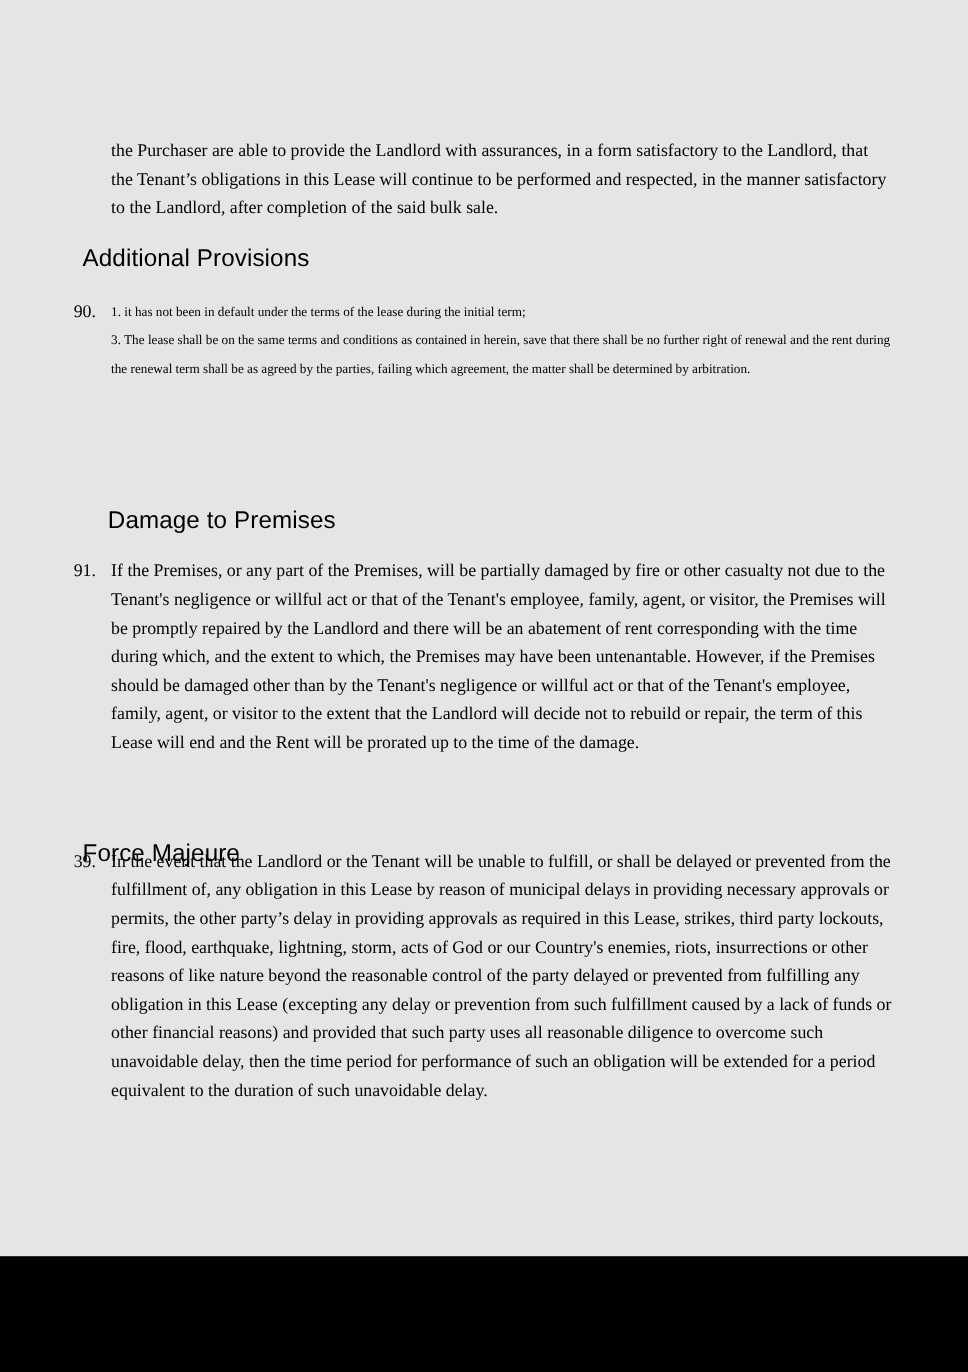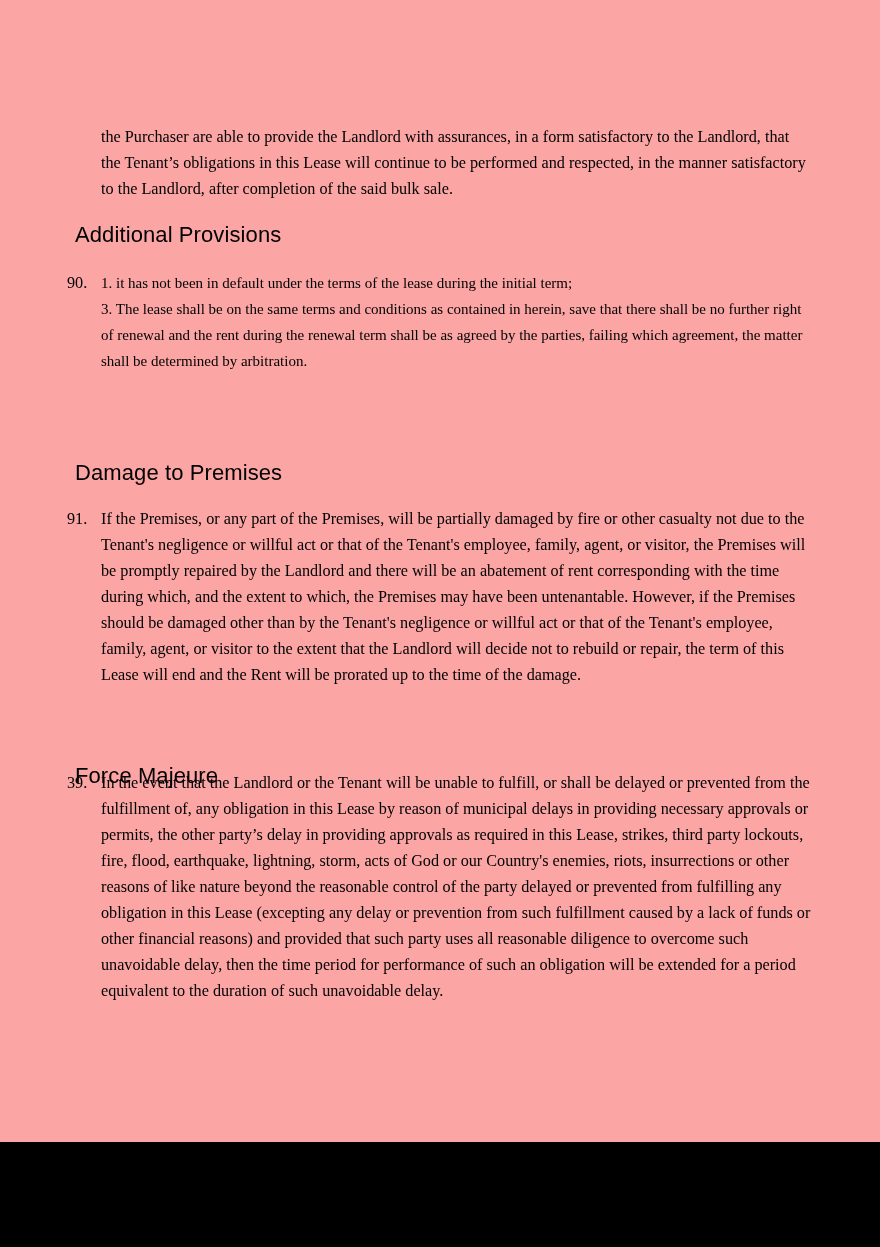--- a/index.html
+++ b/index.html
@@ -4,21 +4,21 @@
 <style>
   html, body {
     margin: 0;
     padding: 0;
     background: #ffffff;
   }
   .page {
     position: relative;
     width: 880px;
     height: 1247px;
-    background: #fca5a5;
+    background: #e5e5e5;
     overflow: hidden;
     font-family: "Liberation Serif", "DejaVu Serif", serif;
   }
   .content {
     position: absolute;
     left: 0;
     top: 0;
     width: 880px;
   }
   
@@ -38,21 +38,21 @@
     left: 75px;
     font-family: "Liberation Sans", "DejaVu Sans", sans-serif;
     font-size: 22px;
     font-weight: 400;
     line-height: 24px;
     color: #000000;
     letter-spacing: 0.1px;
     white-space: nowrap;
   }
   #heading-additional-provisions { top: 205px; }
-  #heading-damage-to-premises   { top: 443px; }
+  #heading-damage-to-premises   { top: 443px; margin-left: 23px; }
   #heading-force-majeure        { top: 746px; }
 
   
   .clause {
     position: absolute;
     left: 67px;
     width: 745px;
     font-size: 16.2px;
     line-height: 26px;
     color: #000000;
@@ -77,21 +77,21 @@
     color: #000000;
   }
   .clause-text {
     display: block;
     font-size: 16.2px;
     line-height: 26px;
     color: #000000;
   }
   .sub-item {
     display: block;
-    font-size: 15px;
+    font-size: 12px;
     line-height: 26px;
     color: #000000;
   }
 
   
   .bottom-band {
     position: absolute;
     left: 0;
     top: 1142px;
     width: 880px;

